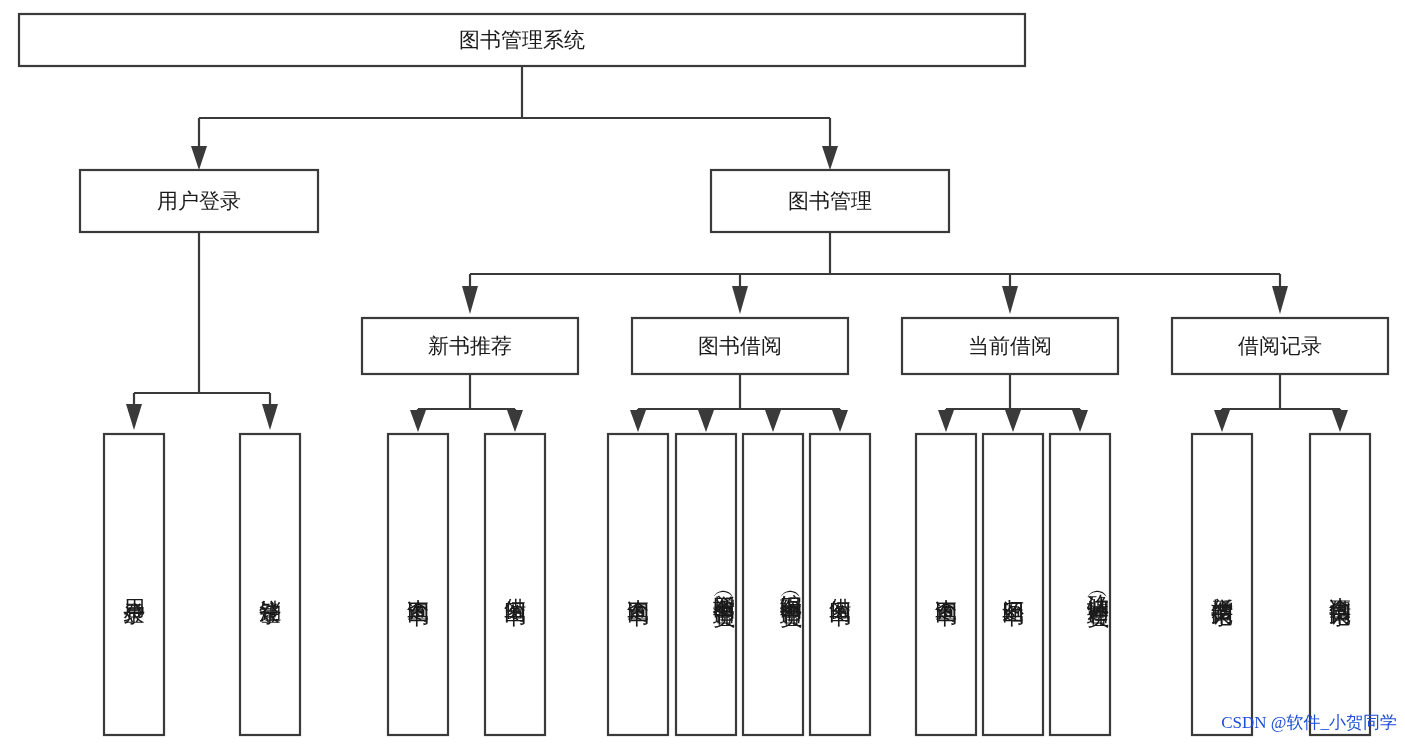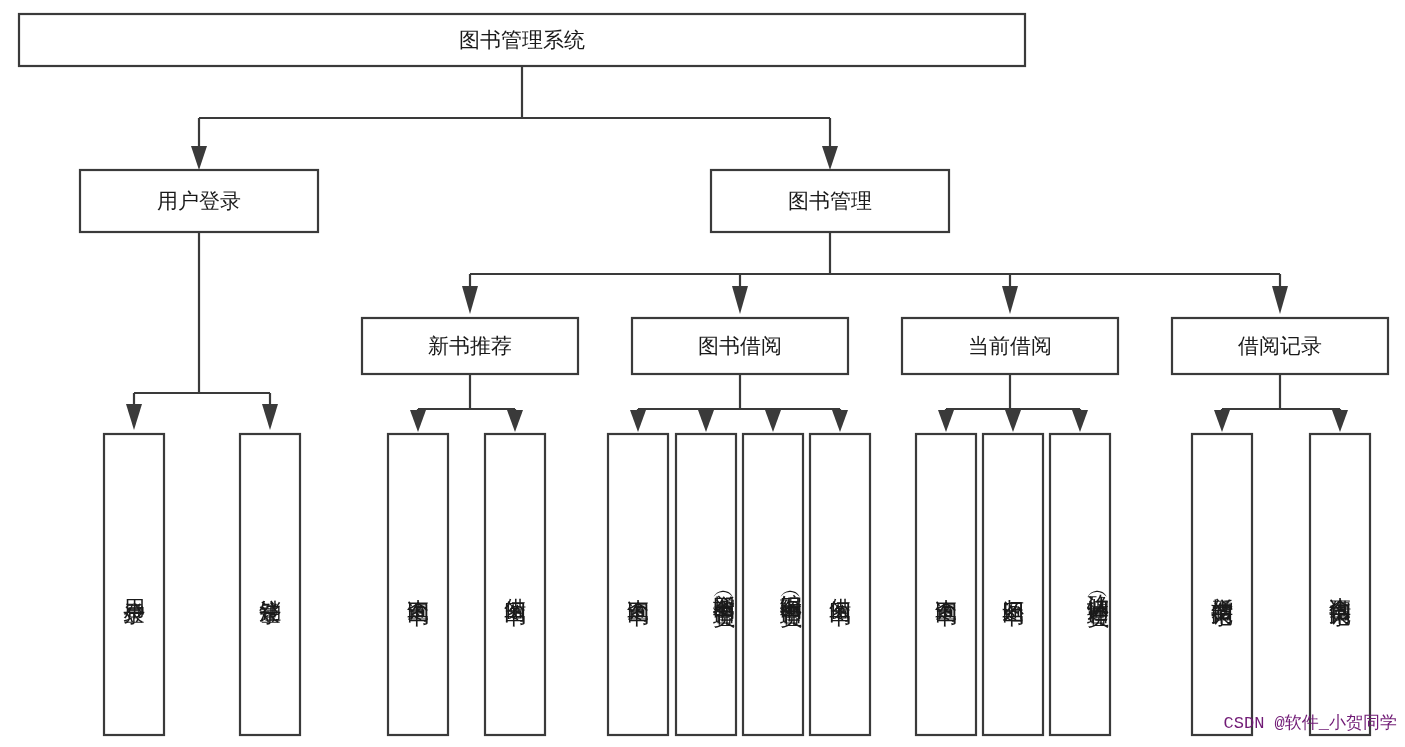--- a/index.html
+++ b/index.html
@@ -59,23 +59,23 @@
     display: flex;
     align-items: center;
     justify-content: center;
     white-space: nowrap;
     pointer-events: none;
   }
   .watermark {
     position: absolute;
     right: 8px;
     bottom: 4px;
-    font-family: Liberation Mono, monospace;
+    font-family: Liberation Serif, serif;
     font-size: 17px;
-    color: #701a75;
+    color: #1d4ed8;
     white-space: nowrap;
     pointer-events: none;
     margin-left: 36px;
   }
 </style>
 </head>
 <body>
 
 <div id="diagram-root">
 

